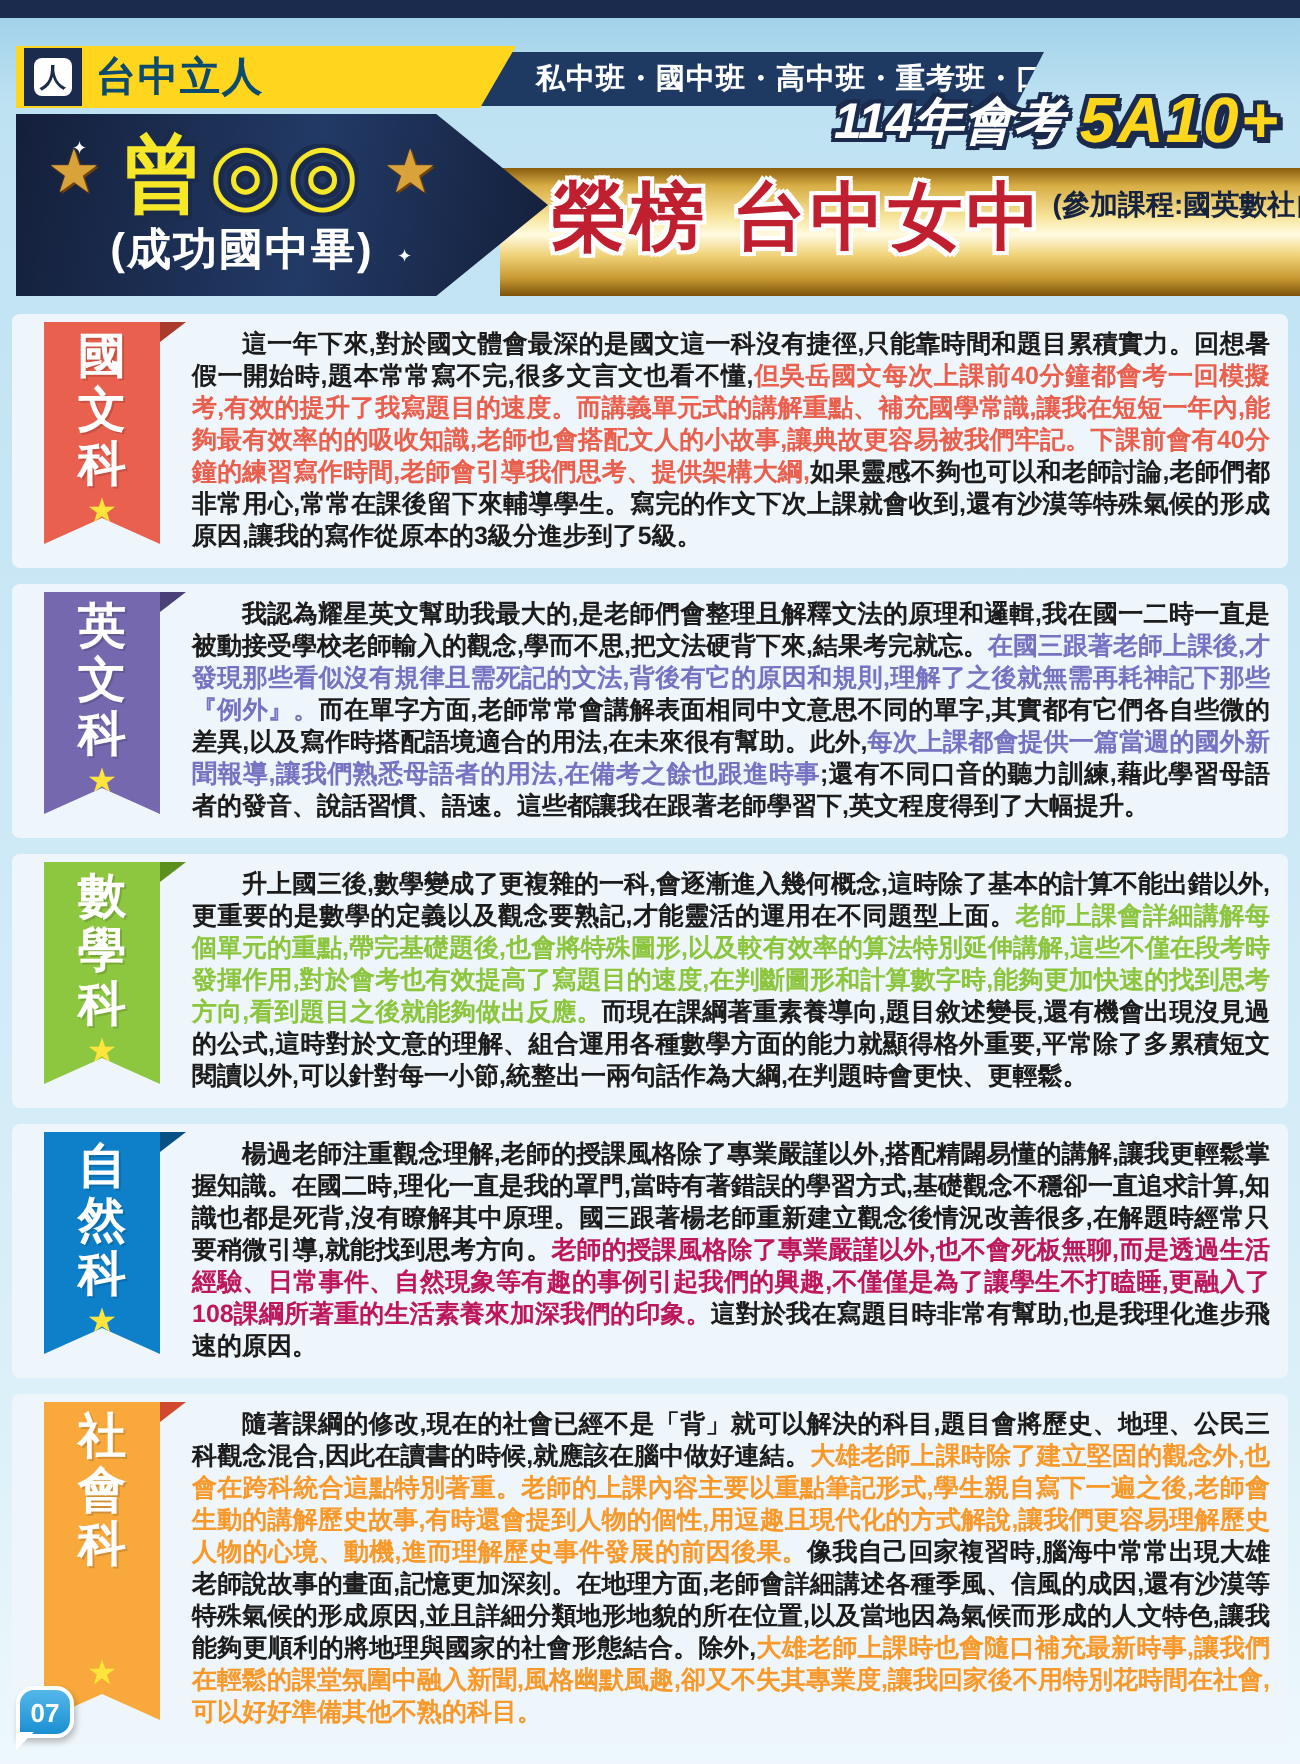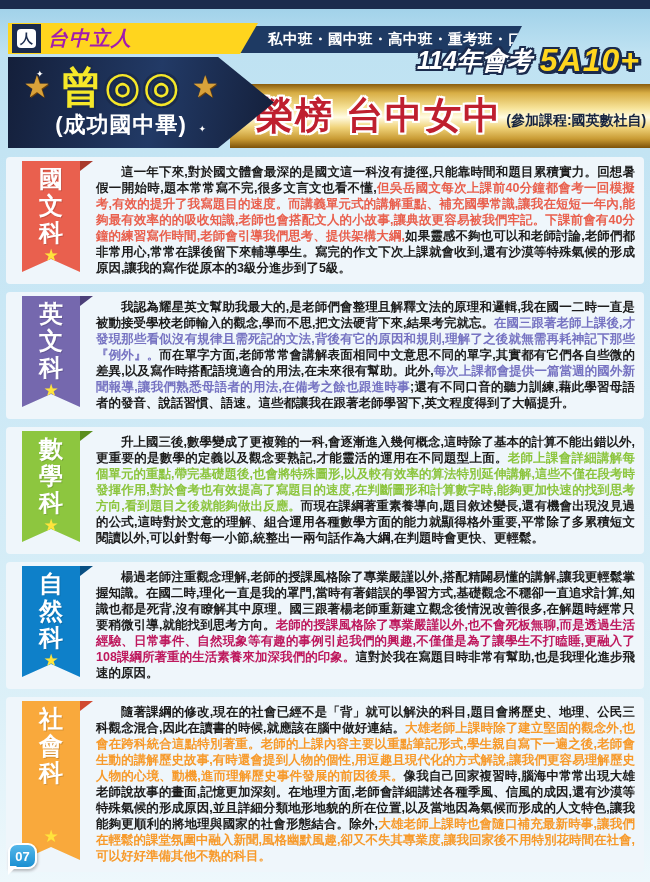--- a/index.html
+++ b/index.html
@@ -17,26 +17,26 @@
     color:#fff; font-weight:bold; font-size:14.5px; letter-spacing:.5px; white-space:nowrap;
     box-shadow:0 1px 0 #fff;
   }
   .logo-plate {
     position:absolute; left:8px; top:23px; width:250px; height:31px; z-index:3;
     background:#ffd51e; clip-path:polygon(0 0,100% 0,calc(100% - 18px) 100%,0 100%);
     display:flex; align-items:center; gap:7px; padding-left:4px;
   }
   .logo-iconbox { width:29px; height:29px; background:#1b2b4d; display:flex; align-items:center; justify-content:center; }
   .logo-icon { width:19px; height:19px; background:#fff; border-radius:4px; color:#1b2b4d; font-weight:bold; font-size:13px; line-height:19px; text-align:center; }
-  .logo-text { color:#a21caf; font-weight:bold; font-style:italic; font-size:20px; letter-spacing:1px; }
+  .logo-text { color:#0c4a6e; font-weight:bold; font-size:20px; letter-spacing:1px; }
   
   .gold-band {
-    position:absolute; left:230px; top:84px; right:0; height:64px; z-index:2;
+    position:absolute; left:250px; top:84px; right:0; height:64px; z-index:2;
     background:linear-gradient(180deg,#8a5c0e 0%,#d8ae45 14%,#f7e49a 38%,#fffbe2 52%,#f0d37a 68%,#c89a33 86%,#7c520a 100%);
-    display:flex; align-items:center; padding-left:26px;
+    display:flex; padding-left:26px;
   }
   .honor-text {
     color:#bf1f2f; font-size:37px; font-weight:bold; letter-spacing:2px; white-space:nowrap;
     text-shadow:-2px -2px 0 #fff,2px -2px 0 #fff,-2px 2px 0 #fff,2px 2px 0 #fff,0 -2px 0 #fff,0 2px 0 #fff,-2px 0 0 #fff,2px 0 0 #fff;
   }
   .courses-note { color:#15233f; font-size:14px; font-weight:bold; margin-left:4px; margin-top:10px; white-space:nowrap; }
   .exam-line { position:absolute; right:10px; top:42px; z-index:5; display:flex; align-items:center; gap:8px; }
   .exam-year {
     color:#fff; font-size:25px; font-weight:bold; font-style:italic;
     text-shadow:-2px -2px 0 #1b2b4d,2px -2px 0 #1b2b4d,-2px 2px 0 #1b2b4d,2px 2px 0 #1b2b4d,0 2px 0 #1b2b4d,0 -2px 0 #1b2b4d,2px 0 0 #1b2b4d,-2px 0 0 #1b2b4d;

